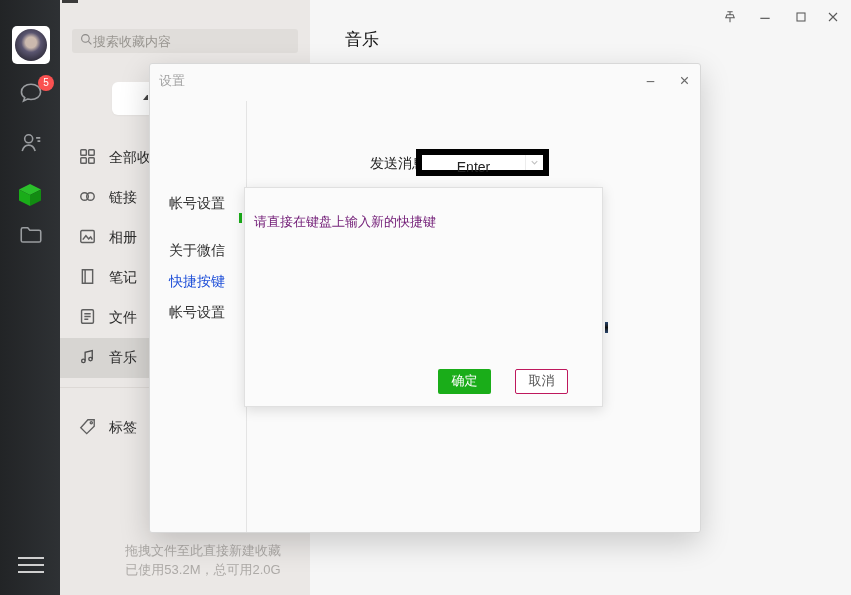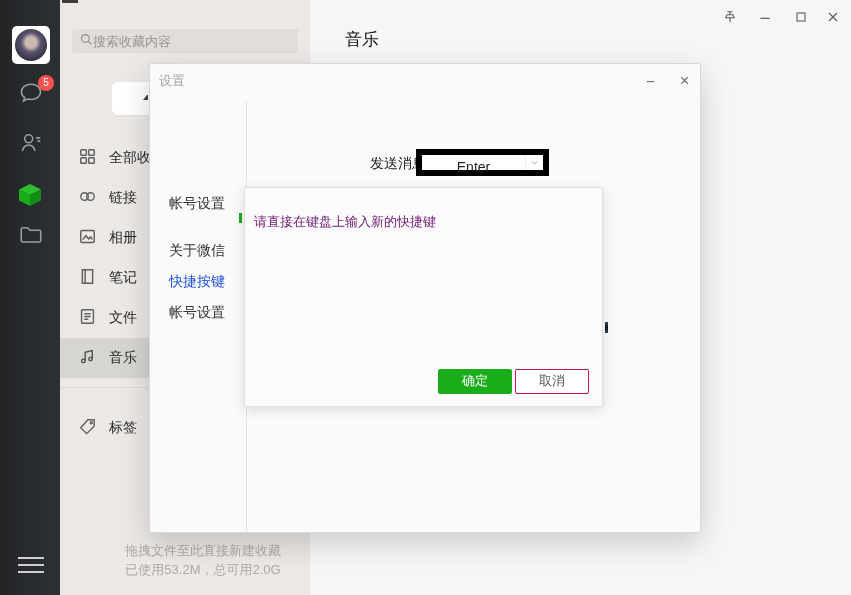--- a/index.html
+++ b/index.html
@@ -63,21 +63,21 @@
 
   .blue-frag { position:absolute; left:605px; top:322px; width:3px; height:11px;
                background:linear-gradient(#2c4a73,#111,#2c4a73); z-index:60; }
 
   
   .shortcut-dlg { position:absolute; left:244px; top:187px; width:359px; height:220px; background:#fbfbfb;
               border:1px solid #e0e0e0; box-shadow:0 3px 12px rgba(0,0,0,.13); z-index:70; }
   .shortcut-dlg .prompt { position:absolute; left:9px; top:25px; font-size:13px; color:#701a75; }
   .shortcut-dlg .combo { position:absolute; left:0; top:96px; width:100%; text-align:center;
               font-size:16px; color:#2b2b2b; }
-  .btn { position:absolute; top:181px; width:74px; height:25px; font-size:13px; text-align:center;
+  .btn { position:absolute; top:181px; width:53px; height:25px; font-size:13px; text-align:center;
          line-height:24px; cursor:pointer; border-radius:2px; }
   .btn-ok { left:193px; background:#1aad19; color:#fff; }
   .btn-cancel { left:270px; background:#fff; border:1px solid #be185d; color:#555; line-height:22px; }
 </style>
 </head>
 <body>
 
 <div class="sidebar">
   <div class="avatar">
       <div class="face"></div>

